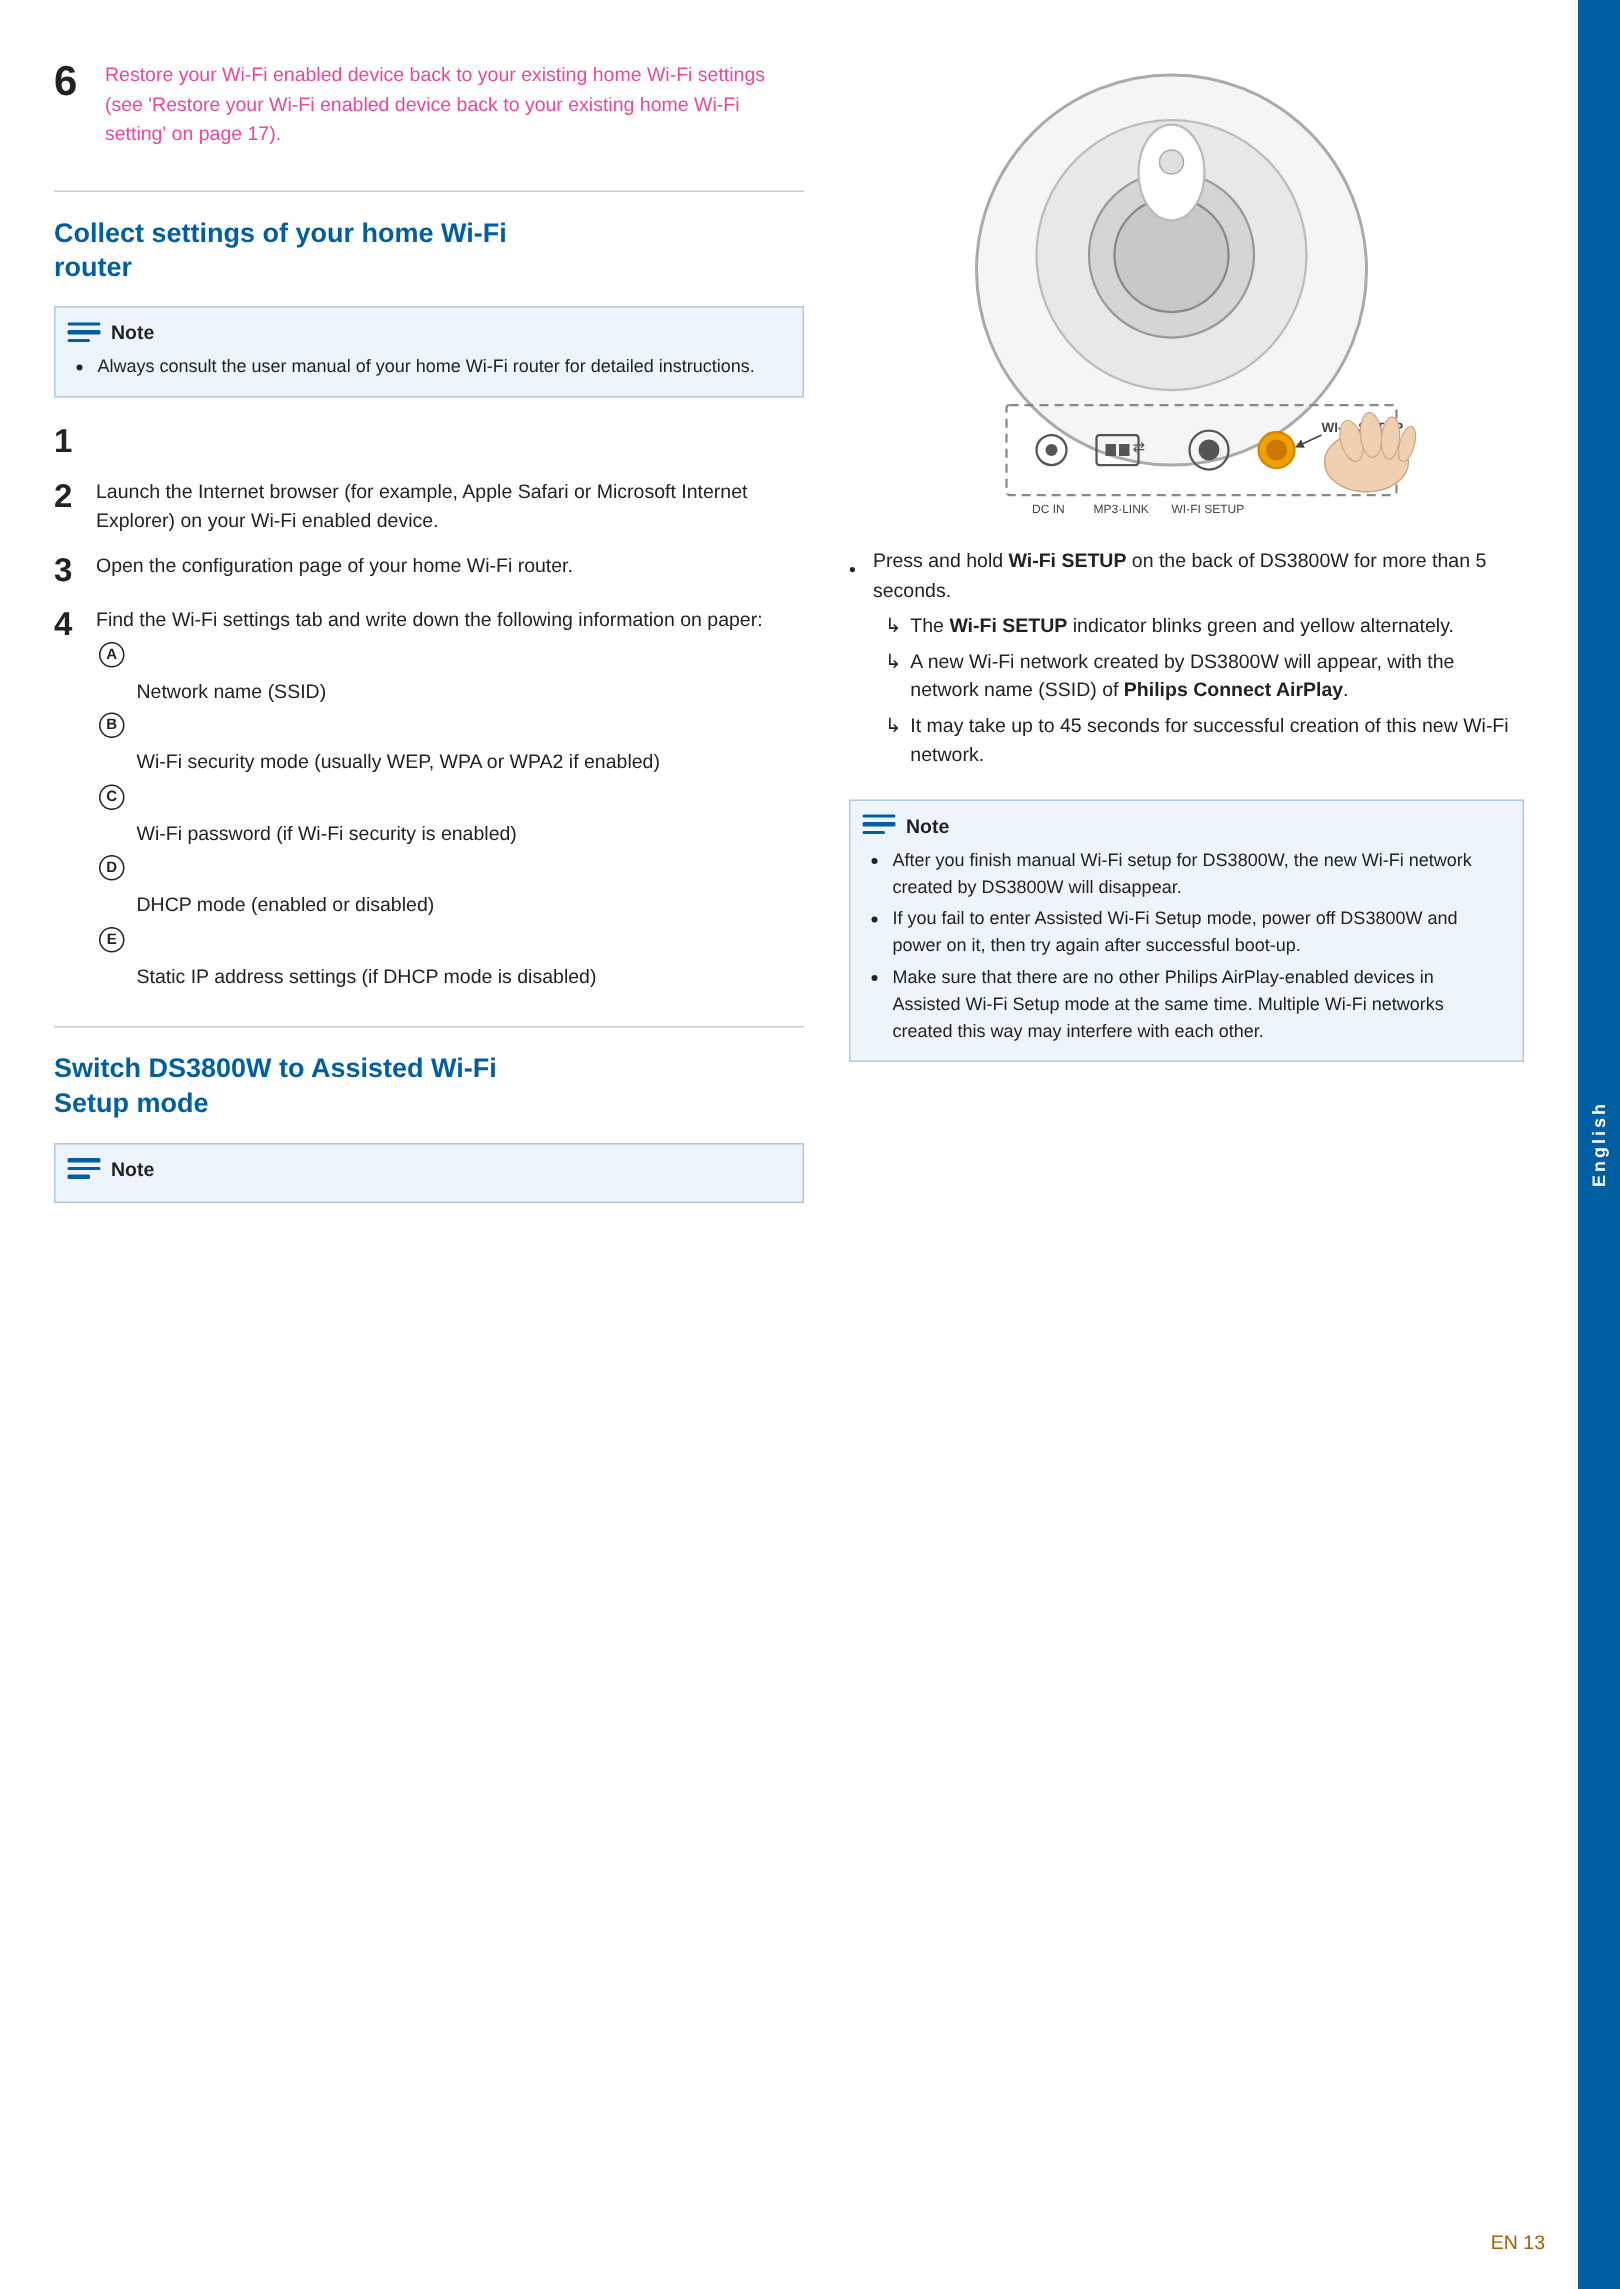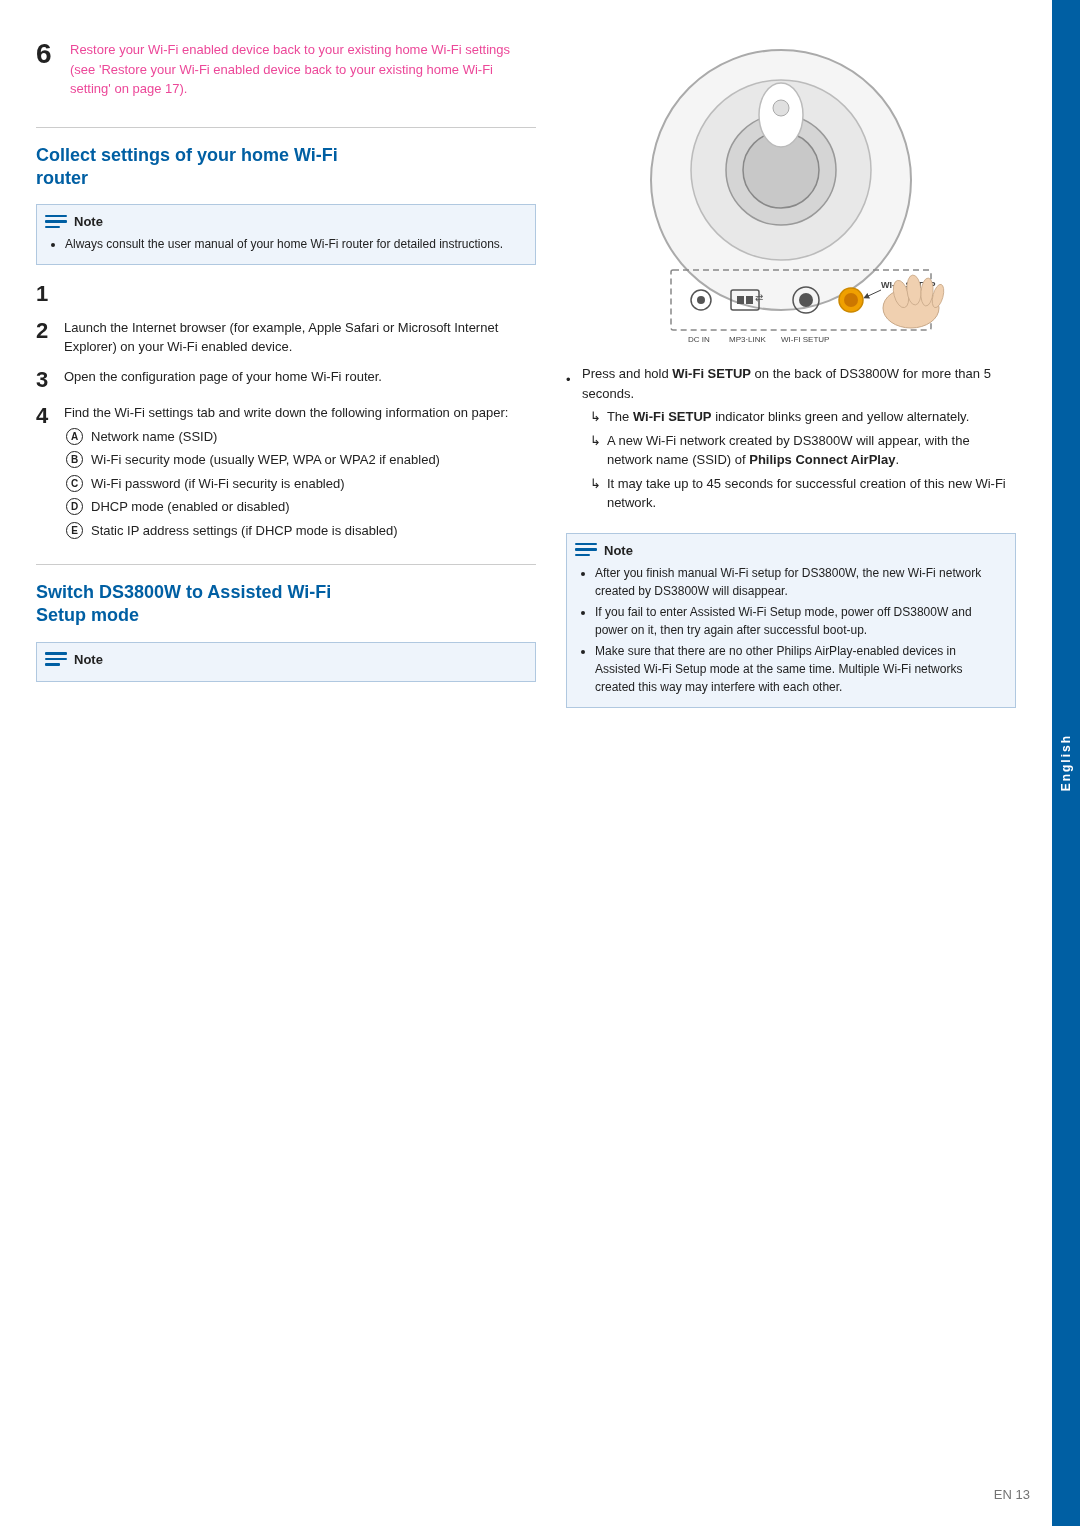--- a/index.html
+++ b/index.html
@@ -189,20 +189,21 @@
       align-items: center;
       justify-content: center;
       font-size: 10px;
       font-weight: bold;
       flex-shrink: 0;
       margin-top: 1px;
     }
     .sub-text {
       font-size: 13px;
       line-height: 1.5;
+      margin-top: 24px;
     }
 
     
     .device-svg-container {
       display: flex;
       justify-content: center;
       margin-bottom: 14px;
     }
 
     
@@ -238,21 +239,21 @@
     .sub-bullets-group {
       padding-left: 8px;
     }
 
     
     .page-footer {
       position: absolute;
       bottom: 24px;
       right: 50px;
       font-size: 13px;
-      color: #737373;
+      color: #a16207;
     }
   </style>
 </head>
 <body>
 
 <div class="page-container">
 
   <div class="side-tab">
     <span class="side-tab-text">English</span>
   </div>

